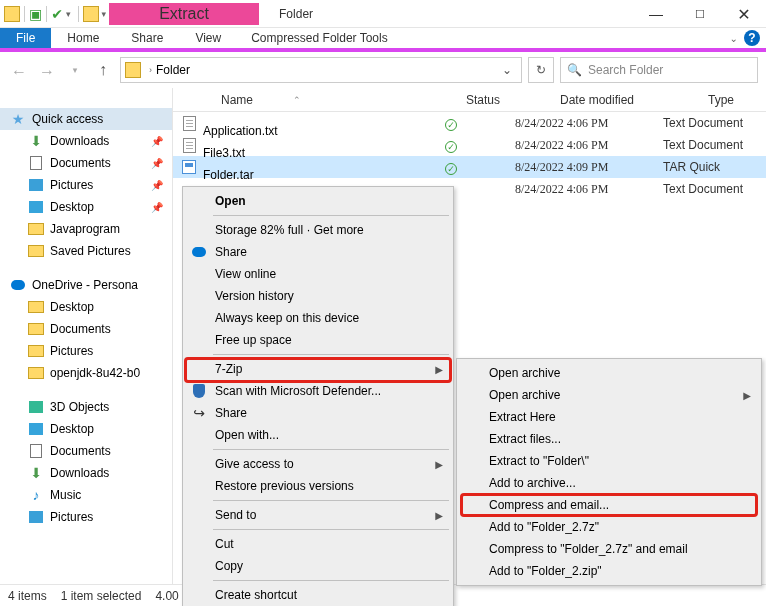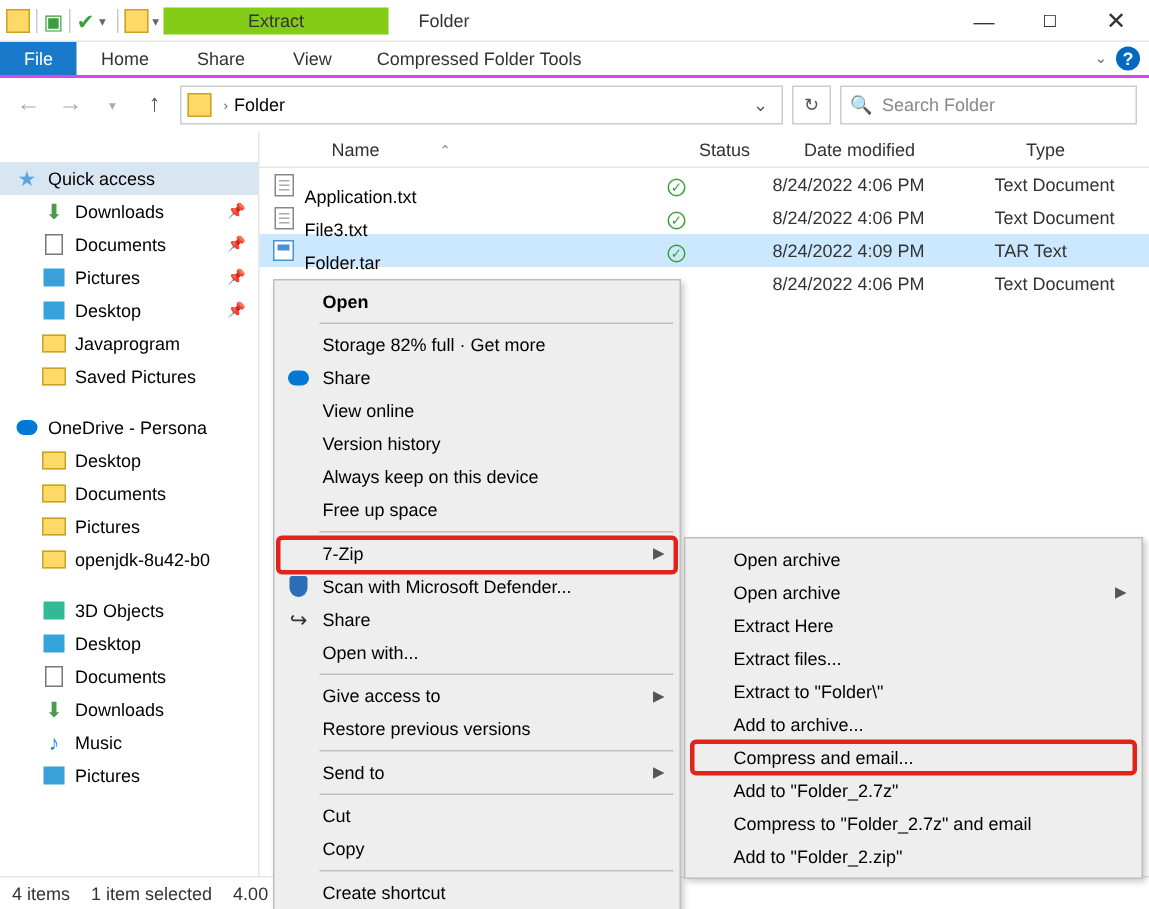--- a/index.html
+++ b/index.html
@@ -4,29 +4,29 @@
 <style>
 * { margin: 0; padding: 0; box-sizing: border-box; font-family: "Segoe UI", sans-serif; font-size: 12px; }
 body { width: 766px; height: 606px; background: #fff; overflow: hidden; position: relative; }
 
 .titlebar { height: 28px; display: flex; align-items: center; border-bottom: 1px solid #e5e5e5; }
 .titlebar .qat { display: flex; gap: 0; margin-left: 4px; align-items: center; }
 .titlebar .qat .folder-ico { width:16px; height:16px; background:#ffd968; border:1px solid #c9a227; display:inline-block; }
 .titlebar .qat .sep { width:1px; height:16px; background:#ccc; margin:0 4px; }
 .titlebar .qat .chk { color:#3a9f3a; font-size:14px; }
 .titlebar .qat .chev { color:#666; font-size:9px; margin:0 3px; }
-.ctx-label { background:#84cc16; color:#333; padding:2px 20px; font-size:12px; min-width:150px; text-align:center; }
+.ctx-label { background:#ec4899; color:#333; padding:2px 20px; font-size:16px; min-width:150px; text-align:center; }
 .titlebar .wintitle { margin-left: 20px; color:#333; }
 .winbtns { position:absolute; right:0; top:0; display:flex; }
 .winbtns div { width:44px; height:28px; display:flex; align-items:center; justify-content:center; color:#333; }
 .winbtns .close { font-size:16px; }
 .winbtns .max { font-size:11px; }
 .winbtns .min { font-size:14px; }
 
-.ribbon-tabs { height:24px; display:flex; align-items:center; border-bottom:2px solid #d946ef; position:relative; }
+.ribbon-tabs { height:24px; display:flex; align-items:center; border-bottom:4px solid #d946ef; position:relative; }
 .ribbon-tabs .file { background:#1979ca; color:#fff; padding:4px 16px; height:100%; display:flex; align-items:center; }
 .ribbon-tabs .tab { padding:4px 16px; color:#333; }
 .ribbon-tabs .ctxtool { padding:4px 14px; color:#333; }
 .ribbon-right { position:absolute; right:6px; display:flex; gap:6px; align-items:center; }
 .ribbon-right .chev { color:#666; font-size:10px; }
 .ribbon-right .help { width:16px; height:16px; border-radius:50%; background:#0268c0; color:#fff; text-align:center; line-height:16px; font-weight:bold; }
 
 .navbar { height:36px; display:flex; align-items:center; padding:4px 8px; gap:6px; }
 .nav-arrow { width:22px; height:22px; display:flex; align-items:center; justify-content:center; color:#aaa; font-size:16px; }
 .nav-up { color:#555; }
@@ -56,34 +56,34 @@
 .ico-pc { width:14px; height:12px; background:#3b7dbf; }
 .ico-3d { width:14px; height:12px; background:#33b994; }
 .ico-music { width:14px; height:14px; color:#1c8ad1; font-size:14px; }
 
 .content { flex:1; display:flex; flex-direction:column; }
 .columns { display:flex; border-bottom:1px solid #e5e5e5; height:24px; align-items:center; color:#333; padding-left:8px; }
 .col { padding:0 8px; border-right:1px solid transparent; }
 .col-name { width:245px; display:flex; align-items:center; gap:40px;margin-left:32px; }
 .col-name .sort { font-size:9px; color:#888; }
 .col-status { width:70px; }
-.col-date { width:148px; }
+.col-date { width:148px;margin-left:24px; }
 .col-type { flex:1; }
 
 .files { }
 .file-row { display:flex; align-items:center; height:22px; padding-left:8px; }
 .file-row.selected { background:#cce8ff; }
 .file-row .ico { width:16px; height:16px; margin-right:6px; display:inline-flex; align-items:center; justify-content:center; }
 .ico-txt { width:13px; height:15px; background:#fff; border:1px solid #888; position:relative; }
 .ico-txt::before { content:""; position:absolute; top:3px; left:2px; right:2px; height:1px; background:#aaa; box-shadow:0 3px 0 #aaa, 0 6px 0 #aaa; }
 .ico-tar { width:14px; height:14px; background:#fff; border:1px solid #4a90d9; position:relative; }
 .ico-tar::before { content:""; position:absolute; top:2px; left:2px; width:8px; height:4px; background:#4a90d9; }
 .file-row .fname { width:242px;margin-top:16px; }
 .file-row .fstatus { width:70px; color:#3a9f3a; font-size:13px; }
-.file-row .fdate { width:148px; color:#333; }
+.file-row .fdate { width:148px; color:#333;font-family:Liberation Serif, serif; }
 .file-row .ftype { color:#333; }
 
 .statusbar { position:absolute; bottom:0; left:0; right:0; height:22px; border-top:1px solid #e5e5e5; display:flex; align-items:center; padding:0 8px; gap:14px; color:#333; }
 
 .ctxmenu { position:absolute; background:#eee; border:1px solid #bfbfbf; box-shadow:2px 2px 4px rgba(0,0,0,0.2); padding:3px 2px; }
 .ctxmenu .mi { display:flex; align-items:center; height:22px; padding:0 24px 0 30px; position:relative; white-space:nowrap; }
 .ctxmenu .mi .mico { position:absolute; left:6px; width:16px; height:16px; display:flex; align-items:center; justify-content:center; }
 .ctxmenu .mi .arrow { position:absolute; right:8px; font-size:10px; color:#555; }
 .ctxmenu .sep { height:1px; background:#c0c0c0; margin:3px 2px 3px 28px; }
 .ctxmenu .mi.bold { font-weight:600; }
@@ -289,21 +289,21 @@
           <span class="fdate">8/24/2022 4:06 PM</span>
           <span class="ftype">Text Document</span>
         </div>
         <div class="file-row selected">
           <span class="ico">
             <span class="ico-tar"></span>
           </span>
           <span class="fname">Folder.tar</span>
           <span class="fstatus" style="color: rgb(58, 159, 58);"><span style="border:1.5px solid #3a9f3a;border-radius:50%;width:12px;height:12px;display:inline-flex;align-items:center;justify-content:center;font-size:9px;color:#3a9f3a;">✓</span></span>
           <span class="fdate">8/24/2022 4:09 PM</span>
-          <span class="ftype">TAR Text</span>
+          <span class="ftype">TAR Quick</span>
         </div>
         <div class="file-row">
           <span class="ico"></span>
           <span class="fname"></span>
           <span class="fstatus"></span>
           <span class="fdate">8/24/2022 4:06 PM</span>
           <span class="ftype">Text Document</span>
         </div>
       </div>
   </div>

